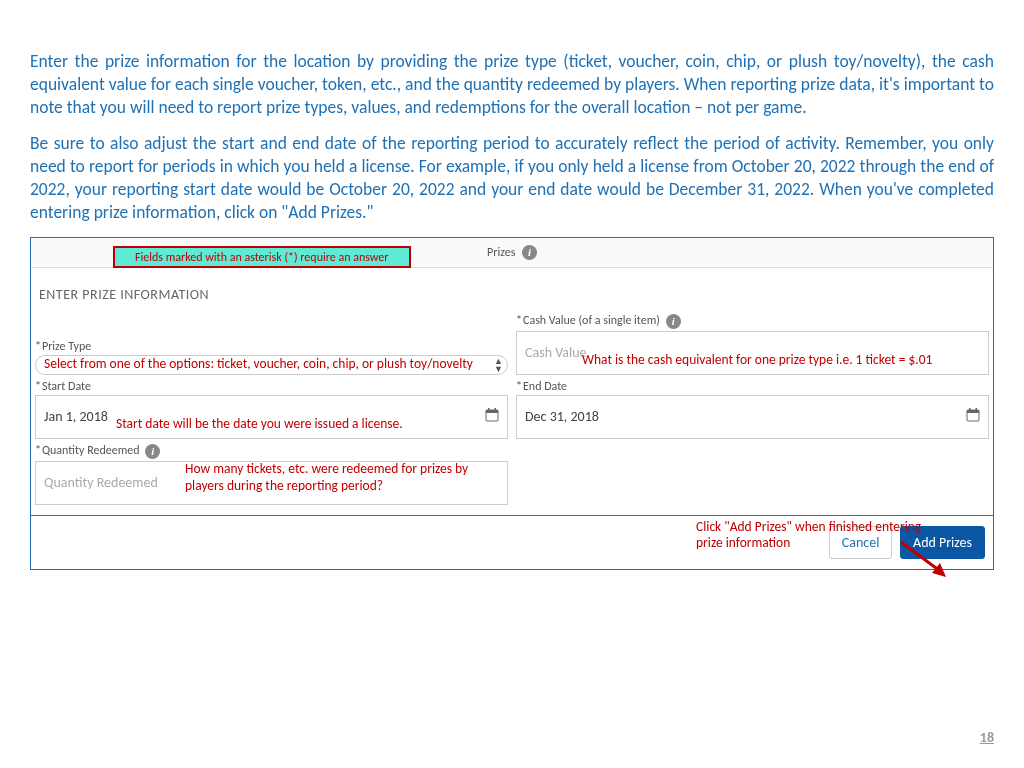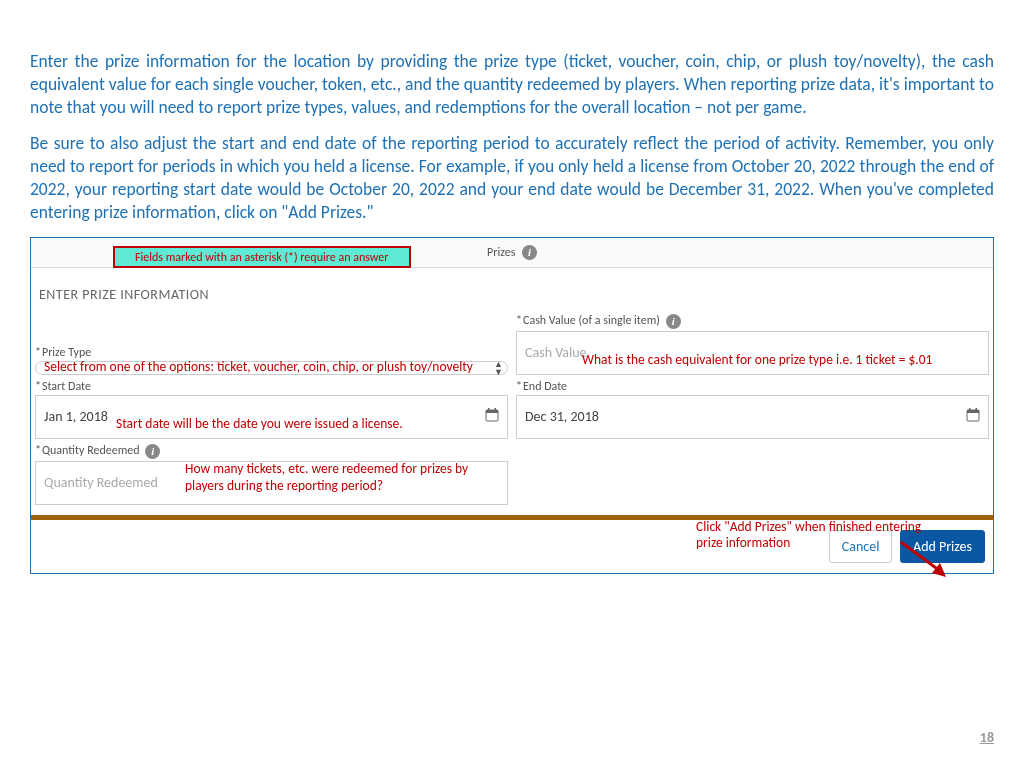--- a/index.html
+++ b/index.html
@@ -115,21 +115,21 @@
     text-align: center;
   }
   .annotation {
     position: absolute;
     color: #C00000;
     font-size: 13.5px;
     line-height: 1.25;
     z-index: 5;
   }
   .footer-bar {
-    border-top: 5px solid #a16207;
+    border-top: 1px solid #a16207;
     padding: 10px 8px;
     text-align: right;
     margin-top: 10px;
   }
   .btn {
     display: inline-block;
     padding: 7px 12px;
     font-size: 14px;
     border-radius: 3px;
     cursor: pointer;
@@ -171,21 +171,21 @@
     <span class="strip-label">Prizes</span>
     <span class="info-dot">i</span>
     <span class="required-note">Fields marked with an asterisk (*) require an answer</span>
   </div>
 
   <div class="section-heading">ENTER PRIZE INFORMATION</div>
 
   <div class="row">
     <div class="col">
       <span class="field-label"><span class="star">*</span><span>Prize Type</span></span>
-      <div class="field-input" style="height:14px;border-radius:15px;">
+      <div class="field-input" style="height:20px;border-radius:15px;">
         <span class="annotation" style="position:static; left:auto; top:auto;">Select from one of the options: ticket, voucher, coin, chip, or plush toy/novelty</span>
         <span class="stepper">▲<br>▼</span>
       </div>
     </div>
     <div class="col">
       <span class="field-label"><span class="star">*</span><span>Cash Value (of a single item)</span> <span class="info-dot">i</span></span>
       <div class="field-input placeholder">
         <span style="color:#aaa;">Cash Value</span>
         <span class="annotation" style="position:absolute; left:65px; top:20px;">What is the cash equivalent for one prize type i.e. 1 ticket = $.01</span>
       </div>

